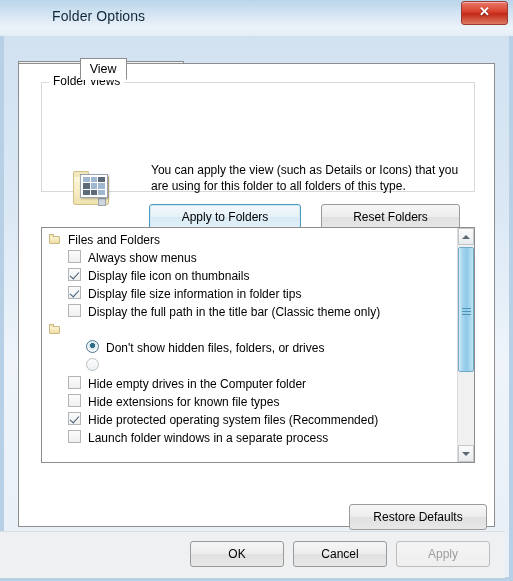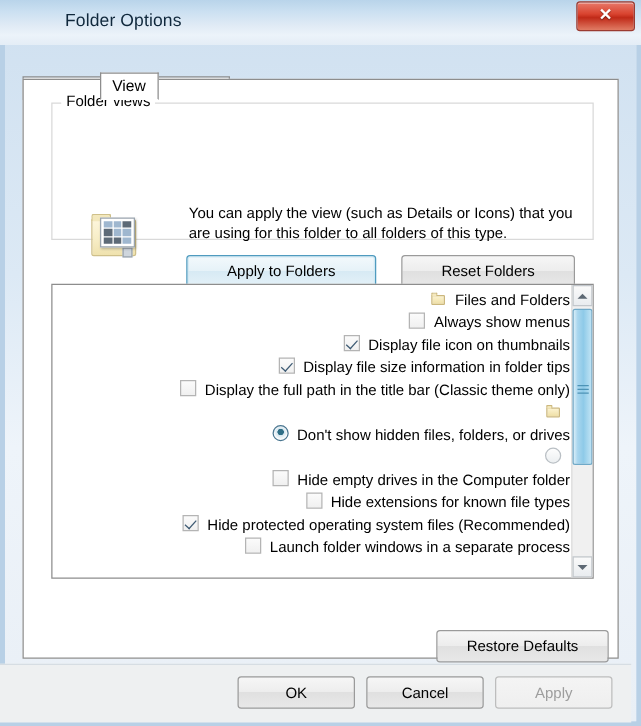--- a/index.html
+++ b/index.html
@@ -273,21 +273,20 @@
     padding-top: 2px;
   }
   .row {
     position: relative;
     height: 18px;
     line-height: 18px;
     white-space: nowrap;
     font-size: 12px;
     color: #000;
     cursor: default;
-    text-align: right;
   }
   .row .label { vertical-align: middle; }
 
   .row.group { padding-left: 7px; }
   .row.item  { padding-left: 26px; }
   .row.radio { padding-left: 44px; }
 
   .folder-icon {
     display: inline-block;
     position: relative;

